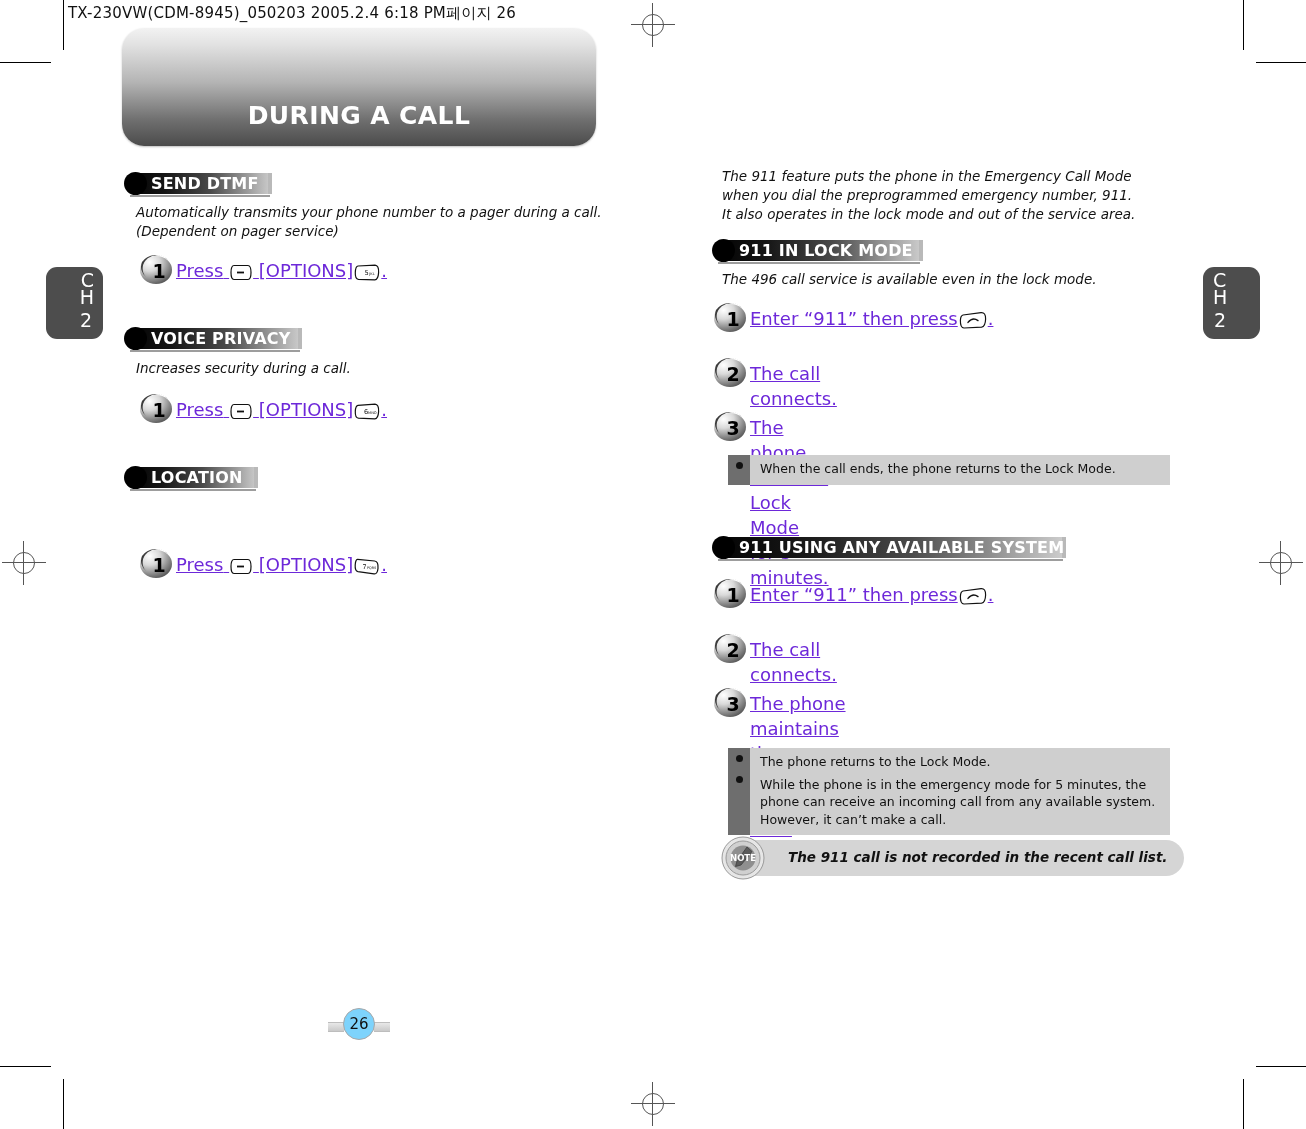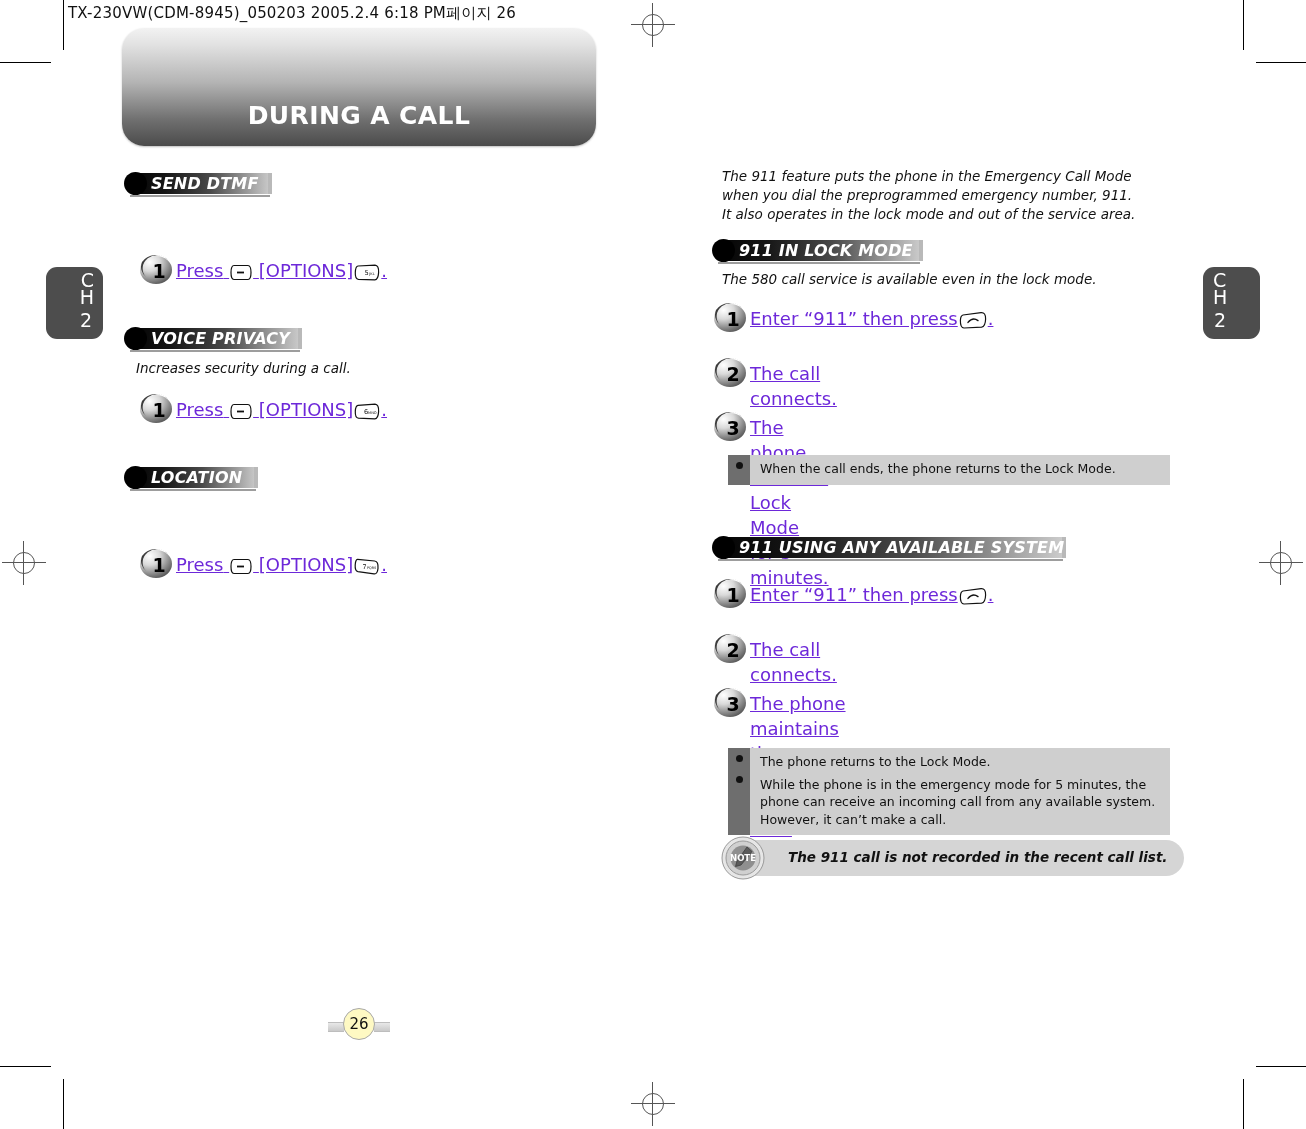--- a/index.html
+++ b/index.html
@@ -89,21 +89,20 @@
   }
   .chtab-left  .ch-lines { right: 9px; text-align: right; }
   .chtab-left  .ch-num   { right: 11px; }
   .chtab-right .ch-lines { left: 10px;  text-align: left;  }
   .chtab-right .ch-num   { left: 11px; }
 
   
   .section-bar {
     position: absolute;
     height: 23px;
-    font-style: italic;
   }
   .section-bar .dot {
     position: absolute;
     left: 0; top: 0;
     width: 23px; height: 23px;
     background: #000;
     border-radius: 50%;
     z-index: 2;
   }
   .section-bar .barbg {
@@ -240,21 +239,21 @@
     border-bottom: 1px solid #bdbdbd;
   }
   .pagenum .wing-l { left: 0; }
   .pagenum .wing-r { right: 0; }
   .pagenum .circle {
     position: absolute;
     left: 15px; top: 0;
     width: 30px; height: 30px;
     border-radius: 50%;
     border: 1.5px solid #a8a8a8;
-    background: #fef9c3;
+    background: #7dd3fc;
     text-align: center;
     line-height: 30px;
     font-size: 15px;
     color: #111;
   }
 </style>
 </head>
 <body>
 
 <div class="crop-line" style="left:63px; top:0; width:1px; height:50px;"></div>
@@ -303,20 +302,22 @@
     <div class="ch-num">2</div>
   </div>
 
   <div class="section-bar" style="left:124px; top:172px; width:148px;">
     <div class="barbg" style="width:137px;"></div>
     <div class="cap" style="left:144px;"></div>
     <div class="dot"></div>
     <div class="barlabel">SEND DTMF</div>
   </div>
   <div class="section-underline" style="left:130px; top:195px; width:140px;"></div>
+  <div class="para" style="left:136px; top:203px; width:470px;">Automatically transmits your phone number to a pager during a call.
+(Dependent on pager service)</div>
 
   <div class="step" style="left:140px; top:255px;">
     <div class="ball">
       <svg width="34" height="30" viewBox="0 0 34 30">
         <defs>
             <radialGradient id="g1" cx="30%" cy="22%" r="85%">
           <stop offset="0%" stop-color="#ffffff"></stop>
               <stop offset="38%" stop-color="#d9d9d9"></stop>
           <stop offset="72%" stop-color="#8f8f8f"></stop>
               <stop offset="100%" stop-color="#555555"></stop>
@@ -436,21 +437,21 @@
 when you dial the preprogrammed emergency number, 911.
 It also operates in the lock mode and out of the service area.</div>
 
   <div class="section-bar" style="left:60px; top:239px; width:211px;">
     <div class="barbg" style="width:200px;"></div>
     <div class="cap" style="left:207px;"></div>
     <div class="dot"></div>
     <div class="barlabel">911 IN LOCK MODE</div>
   </div>
   <div class="section-underline" style="left:66px; top:262px; width:202px;"></div>
-  <div class="para" style="left:70px; top:270px; width:480px;">The 580 call service is available even in the lock mode.</div>
+  <div class="para" style="left:70px; top:270px; width:480px;">The 496 call service is available even in the lock mode.</div>
 
   <div class="step" style="left:62px; top:303px;">
     <div class="ball">
       <svg width="34" height="30" viewBox="0 0 34 30">
         <ellipse cx="16" cy="15" rx="16" ry="14" fill="url(#g1)"></ellipse>
         <path d="M2 7 A16 14 0 0 1 28 5 A13 12 0 0 0 6 22 A16 14 0 0 1 2 7 Z" fill="#2d2d2d" opacity="0.92"></path>
       </svg>
     </div>
     <div class="num">1</div>
     <div class="step-text" style="white-space:nowrap;">

